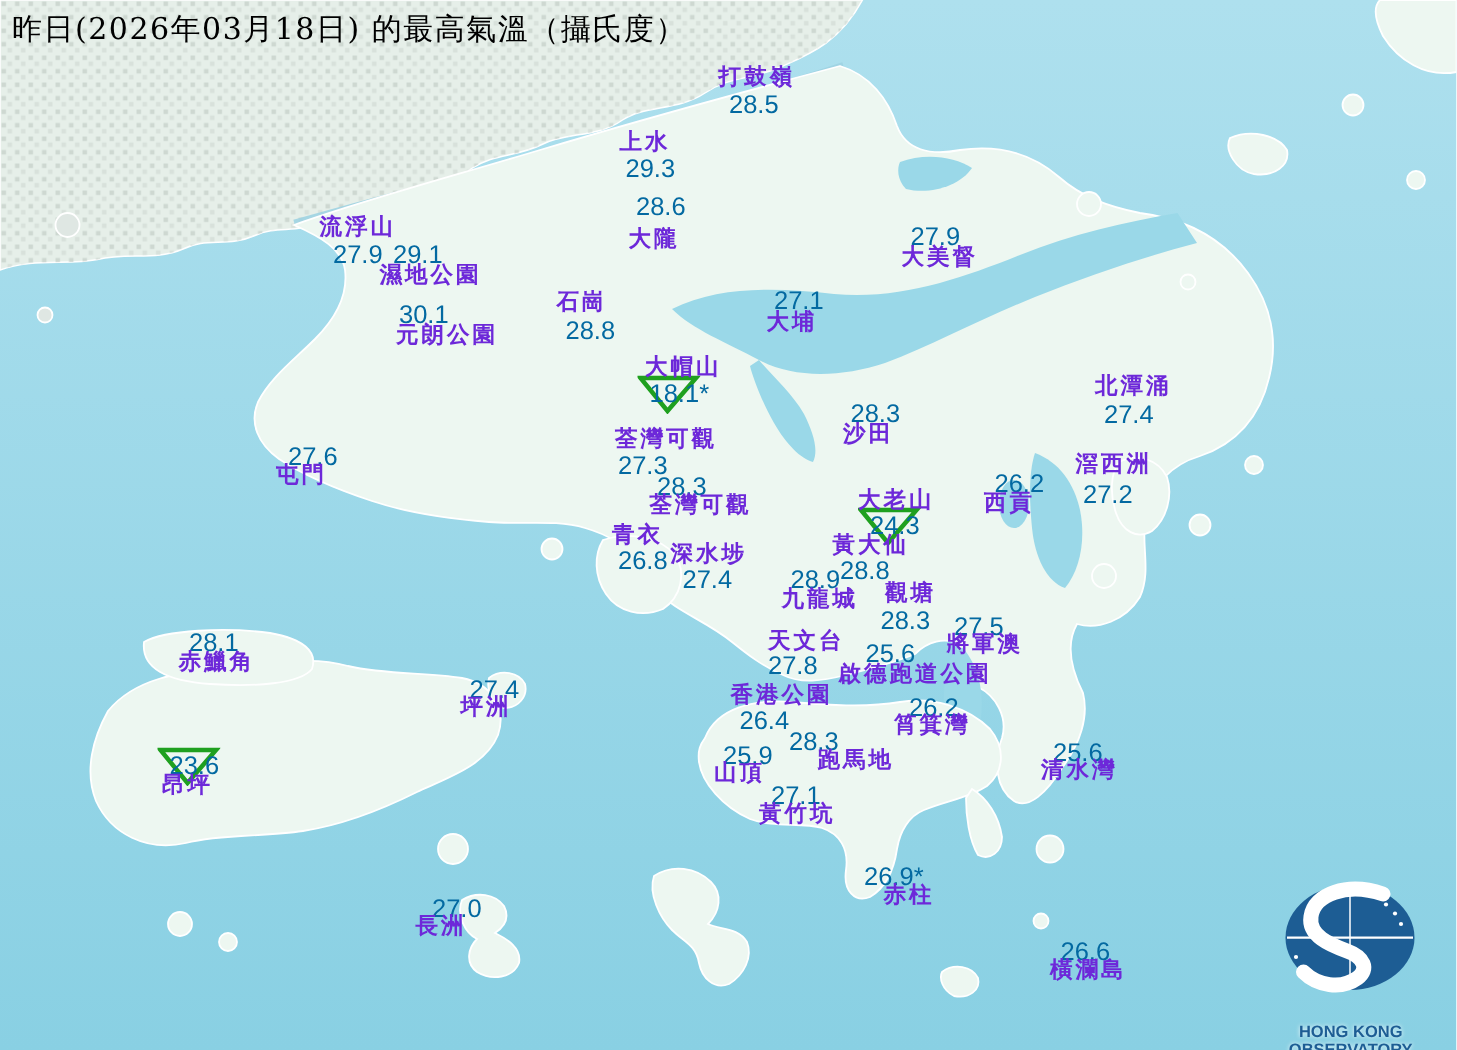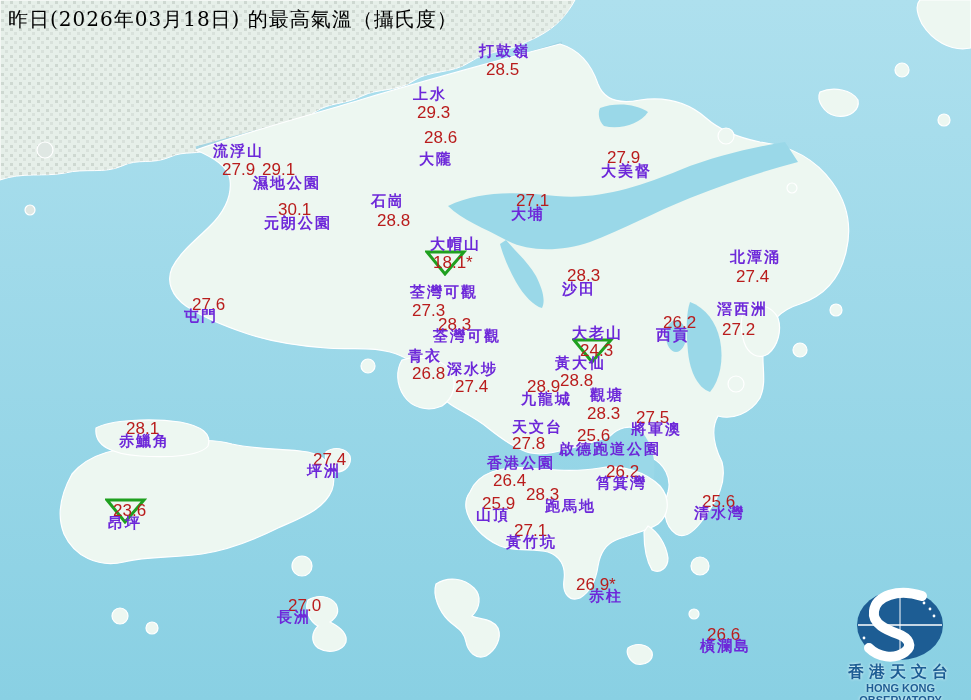--- a/index.html
+++ b/index.html
@@ -4,21 +4,21 @@
 <style>
   html,body{margin:0;padding:0;background:#fff;}
   .stage{position:relative;width:971px;height:700px;overflow:hidden;
          font-family:"Liberation Sans",sans-serif;}
   .map-svg{position:absolute;left:0;top:0;}
   .page-title{position:absolute;left:8px;top:6px;font:500 20px "DejaVu Serif",serif;
               color:#000;letter-spacing:1px;white-space:nowrap;}
   #stations{position:absolute;left:0;top:0;width:100%;height:100%;}
   .station{position:absolute;left:0;top:0;}
   .st-value{position:absolute;font:400 17px "Liberation Sans",sans-serif;
-            color:#b91c1c;white-space:nowrap;line-height:1;}
+            color:#0369a1;white-space:nowrap;line-height:1;}
   .st-name{position:absolute;font:600 15px "DejaVu Serif",serif;color:#6d28d9;
            letter-spacing:2px;white-space:nowrap;line-height:1;}
   .min-marker{position:absolute;}
   .logo-cn{position:absolute;left:830px;top:662px;width:141px;text-align:center;
            font:700 16px "DejaVu Serif",serif;color:#1d5d94;letter-spacing:5px;
            text-shadow:0 0 3px rgba(255,255,255,.9);}
   .logo-en{position:absolute;left:826px;top:682px;width:149px;text-align:center;
            font:700 11px "Liberation Sans",sans-serif;color:#1d5d94;
            text-shadow:0 0 3px rgba(255,255,255,.9);}
 </style>
@@ -168,21 +168,21 @@
       </div>
       <div class="station">
         <span class="st-value" style="left:222px;top:161px">27.9</span>
         <span class="st-name" style="left:213px;top:144px">流浮山</span>
       </div>
       <div class="station">
         <span class="st-value" style="left:262px;top:161px">29.1</span>
         <span class="st-name" style="left:253px;top:176px">濕地公園</span>
       </div>
       <div class="station">
-        <span class="st-value" style="left:278px;top:201px">30.1</span>
+        <span class="st-value" style="left:266px;top:201px">30.1</span>
         <span class="st-name" style="left:264px;top:216px">元朗公園</span>
       </div>
       <div class="station">
         <span class="st-value" style="left:377px;top:212px">28.8</span>
         <span class="st-name" style="left:371px;top:194px">石崗</span>
       </div>
       <div class="station">
         <span class="st-value" style="left:516px;top:192px">27.1</span>
         <span class="st-name" style="left:511px;top:207px">大埔</span>
       </div>
@@ -310,16 +310,15 @@
       <div class="station">
         <span class="st-value" style="left:288px;top:597px">27.0</span>
         <span class="st-name" style="left:277px;top:610px">長洲</span>
       </div>
       <div class="station">
         <span class="st-value" style="left:192px;top:296px">27.6</span>
         <span class="st-name" style="left:184px;top:309px">屯門</span>
       </div>
     </div>
 
-  <div class="logo-cn">香港天文台</div>
   <div class="logo-en">HONG KONG OBSERVATORY</div>
 
 </div>
 
 </body></html>

